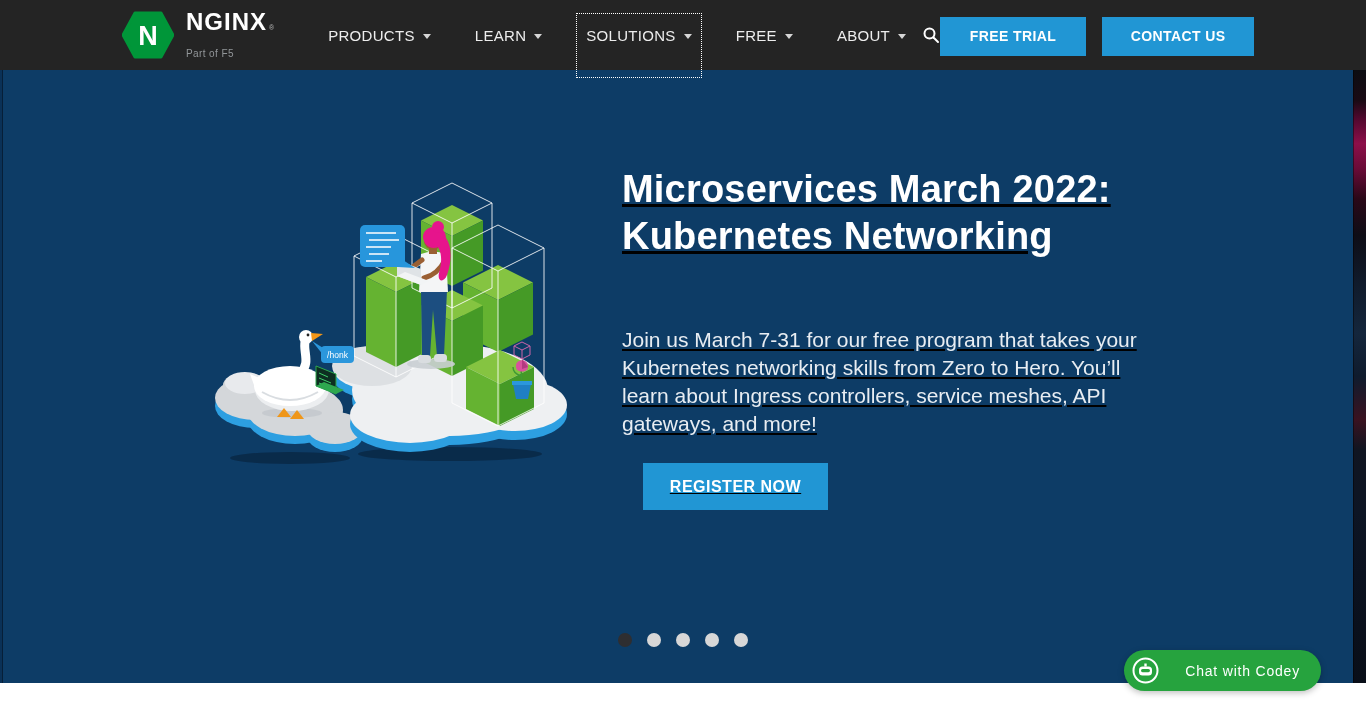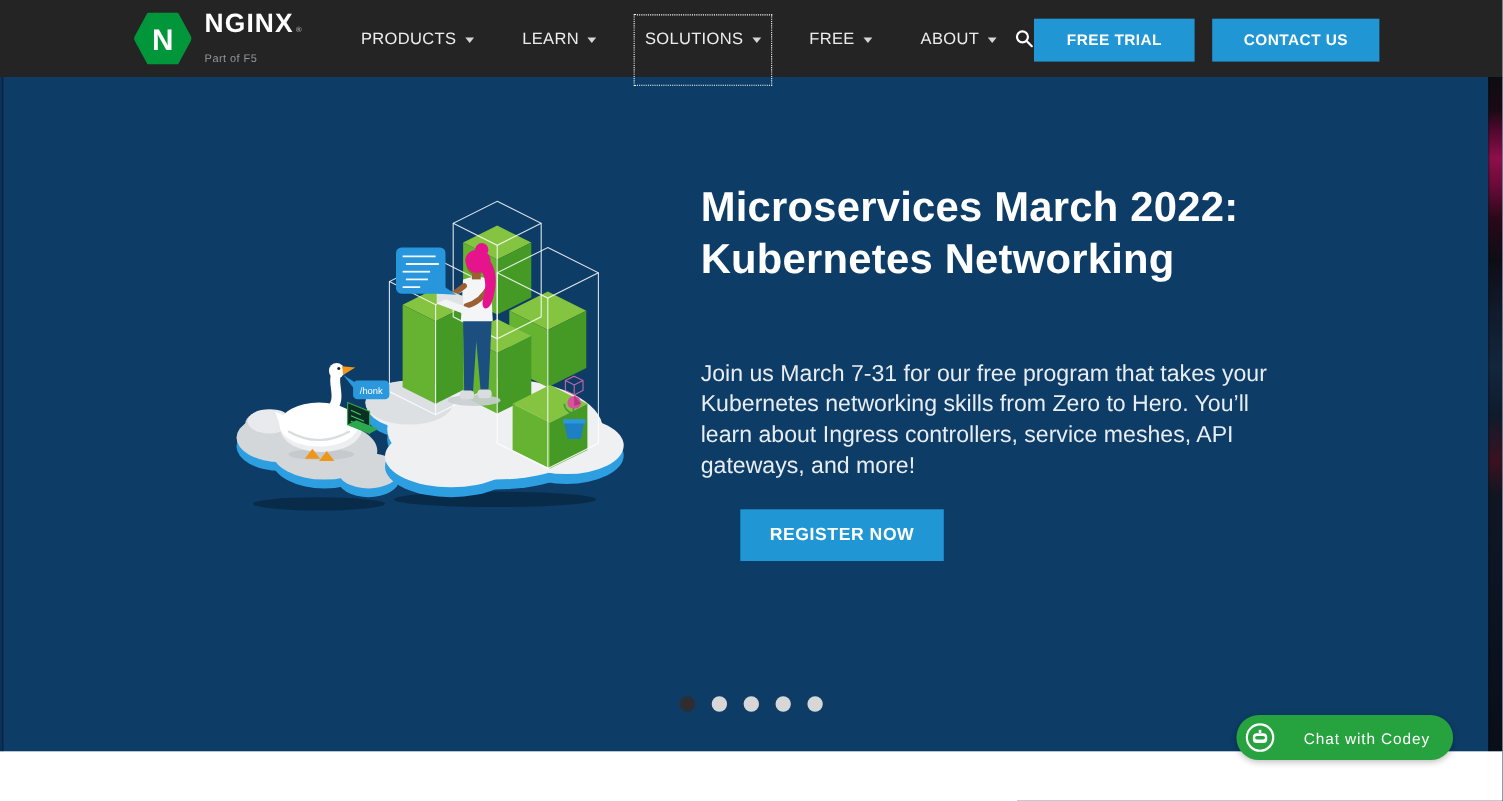--- a/index.html
+++ b/index.html
@@ -39,25 +39,25 @@
     font-size:14px;font-weight:bold;letter-spacing:.4px;height:39px;padding:0 10px;min-width:146px;
     cursor:pointer;display:flex;align-items:center;justify-content:center;margin-top:2px;}
 
   
   .hero{position:absolute;top:70px;left:0;width:1366px;height:613px;background:var(--hero-bg);overflow:hidden;}
   .edge-left{position:absolute;left:0;top:0;bottom:0;width:3px;background:#0a3157;border-right:1px solid rgba(0,0,0,.35);}
   .edge-right{position:absolute;right:0;top:0;bottom:0;width:13px;border-left:1px solid rgba(0,0,0,.45);
     background:linear-gradient(180deg,#0c0d12 0%,#1a0a14 5%,#52082e 8%,#8c0f49 12%,#6b0b38 16%,#2a0818 21%,
       #0e0d16 27%,#101b2c 35%,#14263c 43%,#0f1b2d 50%,#3a1220 57%,#101521 62%,#0d1524 72%,#0b1220 82%,#090e18 100%);}
 
-  .hero-content{position:absolute;left:637px;top:96px;width:520px;}
+  .hero-content{position:absolute;left:622px;top:96px;width:520px;text-decoration:underline;}
   .hero-title{color:#fff;font-size:38px;font-weight:bold;line-height:47px;letter-spacing:.2px;}
   .hero-desc{color:#e8edf2;font-size:21px;line-height:28px;margin-top:66px;width:516px;}
   .cta-btn{background:var(--accent-blue);color:#fff;border:none;font-family:"Liberation Sans",sans-serif;
-    font-size:16px;font-weight:bold;letter-spacing:.5px;width:185px;height:47px;margin-top:25px;margin-left:36px;
+    font-size:16px;font-weight:bold;letter-spacing:.5px;width:185px;height:47px;margin-top:25px;margin-left:21px;
     cursor:pointer;display:flex;align-items:center;justify-content:center;}
 
   .illustration{position:absolute;left:200px;top:100px;width:400px;height:300px;}
 
   .dots{position:absolute;left:0;right:0;top:563px;display:flex;justify-content:center;gap:15px;}
   .dot{width:14px;height:14px;border-radius:50%;background:#d7d7d7;cursor:pointer;}
   .dot.active{background:#2e2e31;}
 
   
   .chat-btn{position:absolute;right:45px;bottom:37px;height:41px;border-radius:21px;background:var(--chat-green);

